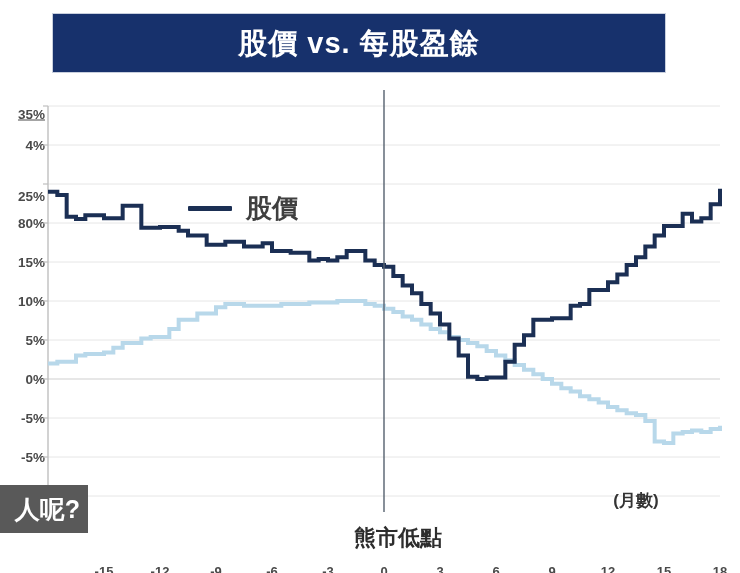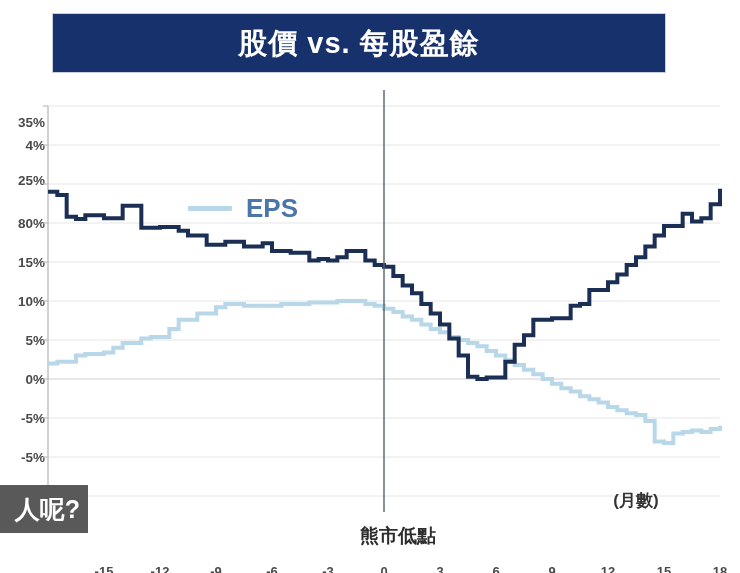--- a/index.html
+++ b/index.html
@@ -111,21 +111,21 @@
     color: #333333;
     white-space: nowrap;
     transform: translateX(-50%);
     margin-top: 37px;
   }
 
   #x-axis-title {
     position: absolute;
     left: 398px;
     top: 523px;
-    font-size: 19px;
+    font-size: 22px;
     font-weight: bold;
     color: #2d2d2d;
     white-space: nowrap;
     transform: translateX(-50%);
   }
 
   
   #legend {
     position: absolute;
     left: 188px;
@@ -174,23 +174,23 @@
 </head>
 <body>
 
 <div id="title-banner" style="background: rgb(23, 49, 108);">
   <span id="title-text">股價 vs. 每股盈餘</span>
 </div>
 
 <div id="chart-area">
 
   <div id="y-labels">
-      <div class="y-label" style="top: 16px;">35%</div>
+      <div class="y-label" style="top: 8px; text-decoration: underline;">35%</div>
       <div class="y-label" style="top: 39px;">4%</div>
-      <div class="y-label" style="top: 74px;">25%</div>
+      <div class="y-label" style="top: 90px;">25%</div>
       <div class="y-label" style="top: 117px;">80%</div>
       <div class="y-label" style="top: 156px;">15%</div>
       <div class="y-label" style="top: 195px;">10%</div>
       <div class="y-label" style="top: 234px;">5%</div>
       <div class="y-label" style="top: 273px;">0%</div>
       <div class="y-label" style="top: 312px;">-5%</div>
       <div class="y-label" style="top: 351px;">-5%</div>
       <div class="y-label" style="top: 390px;">-15%</div>
     </div>
 
@@ -232,22 +232,22 @@
           <path d="M0.00,85.80L9.33,85.80L9.33,88.92L18.67,88.92L18.67,110.76L28.00,110.76L28.00,113.10L37.33,113.10L37.33,109.20L46.67,109.20L46.67,109.20L56.00,109.20L56.00,112.32L65.33,112.32L65.33,112.32L74.67,112.32L74.67,99.84L84.00,99.84L84.00,99.84L93.33,99.84L93.33,121.68L102.67,121.68L102.67,121.68L112.00,121.68L112.00,120.90L121.33,120.90L121.33,120.90L130.67,120.90L130.67,124.80L140.00,124.80L140.00,129.48L149.33,129.48L149.33,129.48L158.67,129.48L158.67,138.84L168.00,138.84L168.00,138.84L177.33,138.84L177.33,135.72L186.67,135.72L186.67,135.72L196.00,135.72L196.00,140.40L205.33,140.40L205.33,140.40L214.67,140.40L214.67,137.28L224.00,137.28L224.00,145.08L233.33,145.08L233.33,145.08L242.67,145.08L242.67,146.64L252.00,146.64L252.00,146.64L261.33,146.64L261.33,154.44L270.67,154.44L270.67,152.88L280.00,152.88L280.00,154.44L289.33,154.44L289.33,151.32L298.67,151.32L298.67,145.08L308.00,145.08L308.00,145.08L317.33,145.08L317.33,154.44L326.67,154.44L326.67,159.12L336.00,159.12L336.00,160.68L345.33,160.68L345.33,170.04L354.67,170.04L354.67,179.40L364.00,179.40L364.00,187.20L373.33,187.20L373.33,198.12L382.67,198.12L382.67,207.48L392.00,207.48L392.00,218.40L401.33,218.40L401.33,232.44L410.67,232.44L410.67,249.60L420.00,249.60L420.00,270.66L429.33,270.66L429.33,273.00L438.67,273.00L438.67,271.44L448.00,271.44L448.00,271.44L457.33,271.44L457.33,255.84L466.67,255.84L466.67,238.68L476.00,238.68L476.00,229.32L485.33,229.32L485.33,213.72L494.67,213.72L494.67,213.72L504.00,213.72L504.00,212.16L513.33,212.16L513.33,212.16L522.67,212.16L522.67,199.68L532.00,199.68L532.00,198.12L541.33,198.12L541.33,184.08L550.67,184.08L550.67,184.08L560.00,184.08L560.00,176.28L569.33,176.28L569.33,168.48L578.67,168.48L578.67,159.12L588.00,159.12L588.00,151.32L597.33,151.32L597.33,140.40L606.67,140.40L606.67,129.48L616.00,129.48L616.00,120.12L625.33,120.12L625.33,120.12L634.67,120.12L634.67,107.64L644.00,107.64L644.00,115.44L653.33,115.44L653.33,112.32L662.67,112.32L662.67,98.28L672.00,98.28L672.00,82.68" fill="none" stroke="#1b2f54" stroke-width="4" stroke-linejoin="miter" stroke-linecap="butt"></path>
         </g>
       <g id="vline-g">
           <line x1="336" x2="336" y1="-16" y2="406" stroke="#55606e" stroke-width="1.4"></line>
         </g>
     </svg>
   </div>
 
   <div id="legend">
     <div class="legend-row">
-      <span class="legend-swatch" id="swatch-eps" style="background: rgb(184, 216, 234);"></span>
-      <span class="legend-label" id="legend-label-eps">EPS</span>
+      <span class="legend-swatch" id="swatch-price" style="background: rgb(27, 47, 84);"></span>
+      <span class="legend-label" id="legend-label-price">股價</span>
     </div>
   </div>
 
   <div id="x-labels">
       <div class="x-label" style="left: 56px;">-15</div>
       <div class="x-label" style="left: 112px;">-12</div>
       <div class="x-label" style="left: 168px;">-9</div>
       <div class="x-label" style="left: 224px;">-6</div>
       <div class="x-label" style="left: 280px;">-3</div>
       <div class="x-label" style="left: 336px;">0</div>

